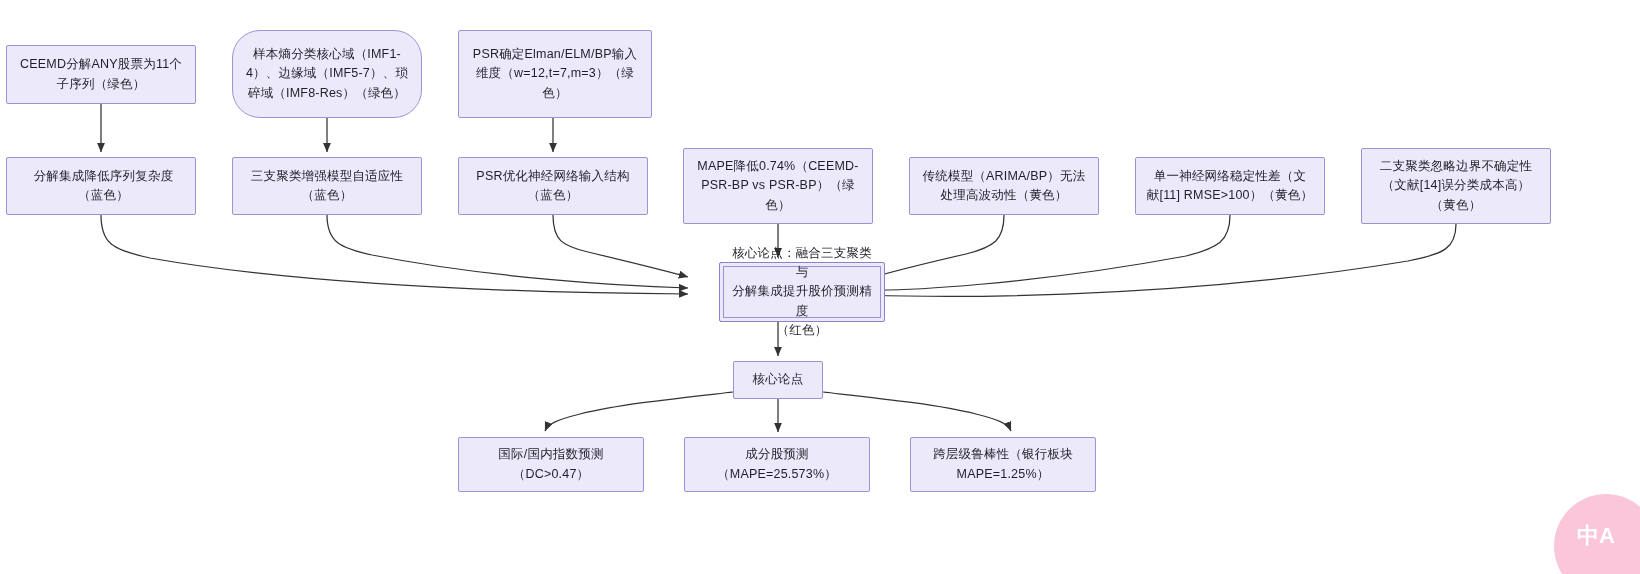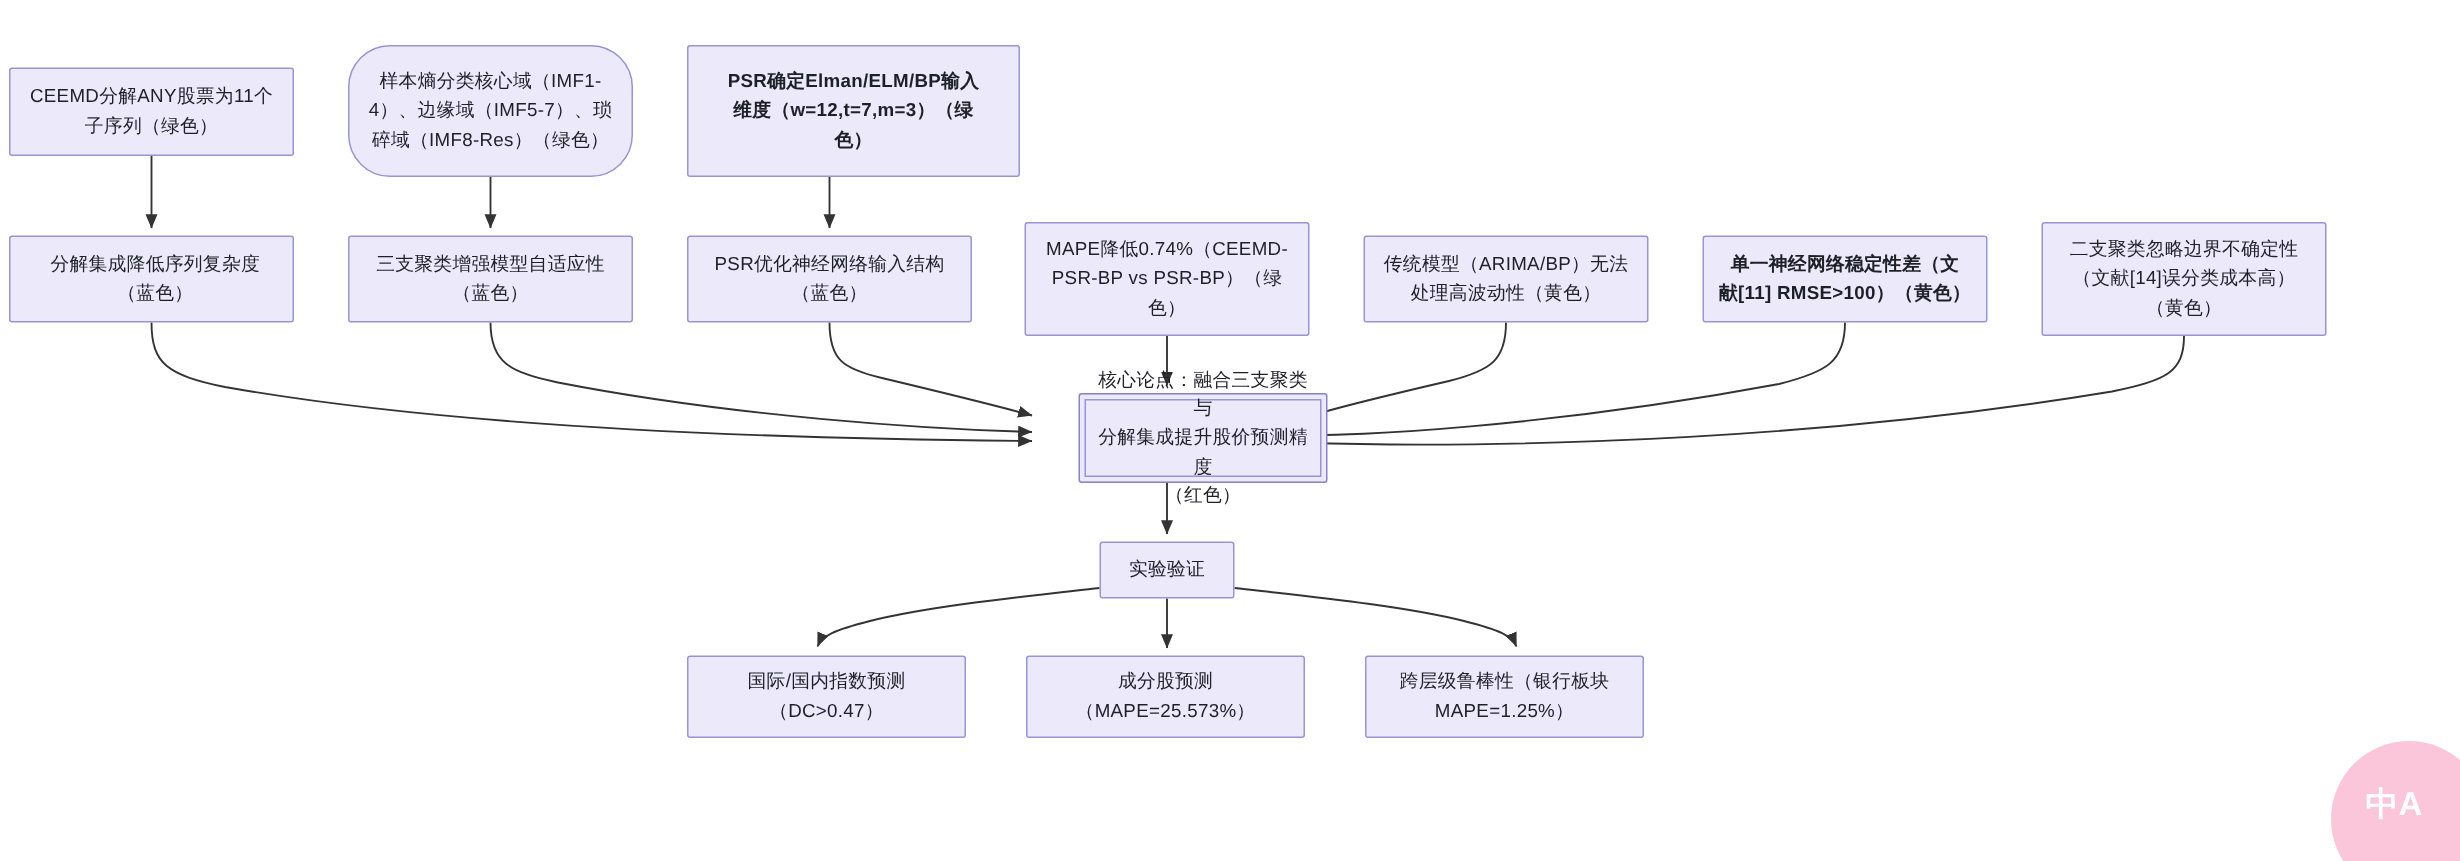--- a/index.html
+++ b/index.html
@@ -87,21 +87,21 @@
   <div id="nodes">
       <div class="node" style="left: 6px; top: 45px; width: 190px; height: 59px;">
         <span class="txt">CEEMD分解ANY股票为11个
 子序列（绿色）</span>
       </div>
       <div class="node" style="left: 232px; top: 30px; width: 190px; height: 88px; border-radius: 28px;">
         <span class="txt">样本熵分类核心域（IMF1-
 4）、边缘域（IMF5-7）、琐
 碎域（IMF8-Res）（绿色）</span>
       </div>
-      <div class="node" style="left: 458px; top: 30px; width: 222px; height: 88px; font-weight: bold;">
+      <div class="node" style="left: 458px; top: 30px; width: 194px; height: 88px;">
         <span class="txt">PSR确定Elman/ELM/BP输入
 维度（w=12,t=7,m=3）（绿
 色）</span>
       </div>
       <div class="node" style="left: 6px; top: 157px; width: 190px; height: 58px; padding-left: 12px;">
         <span class="txt">分解集成降低序列复杂度
 （蓝色）</span>
       </div>
       <div class="node" style="left: 232px; top: 157px; width: 190px; height: 58px;">
         <span class="txt">三支聚类增强模型自适应性
@@ -113,36 +113,36 @@
       </div>
       <div class="node" style="left: 683px; top: 148px; width: 190px; height: 76px;">
         <span class="txt">MAPE降低0.74%（CEEMD-
 PSR-BP vs PSR-BP）（绿
 色）</span>
       </div>
       <div class="node" style="left: 909px; top: 157px; width: 190px; height: 58px;">
         <span class="txt">传统模型（ARIMA/BP）无法
 处理高波动性（黄色）</span>
       </div>
-      <div class="node" style="left: 1135px; top: 157px; width: 190px; height: 58px; font-weight: bold;">
+      <div class="node" style="left: 1135px; top: 157px; width: 190px; height: 58px;">
         <span class="txt">单一神经网络稳定性差（文
 献[11] RMSE&gt;100）（黄色）</span>
       </div>
       <div class="node" style="left: 1361px; top: 148px; width: 190px; height: 76px;">
         <span class="txt">二支聚类忽略边界不确定性
 （文献[14]误分类成本高）
 （黄色）</span>
       </div>
       <div class="node core" style="left: 695px; top: 262px; width: 166px; height: 60px; margin-left: 24px;">
         <span class="txt">核心论点：融合三支聚类与
 分解集成提升股价预测精度
 （红色）</span>
       </div>
       <div class="node" style="left: 733px; top: 361px; width: 90px; height: 38px;">
-        <span class="txt">实验验证</span>
+        <span class="txt">核心论点</span>
       </div>
       <div class="node" style="left: 458px; top: 437px; width: 186px; height: 55px;">
         <span class="txt">国际/国内指数预测
 （DC&gt;0.47）</span>
       </div>
       <div class="node" style="left: 684px; top: 437px; width: 186px; height: 55px;">
         <span class="txt">成分股预测
 （MAPE=25.573%）</span>
       </div>
       <div class="node" style="left: 910px; top: 437px; width: 186px; height: 55px;">

